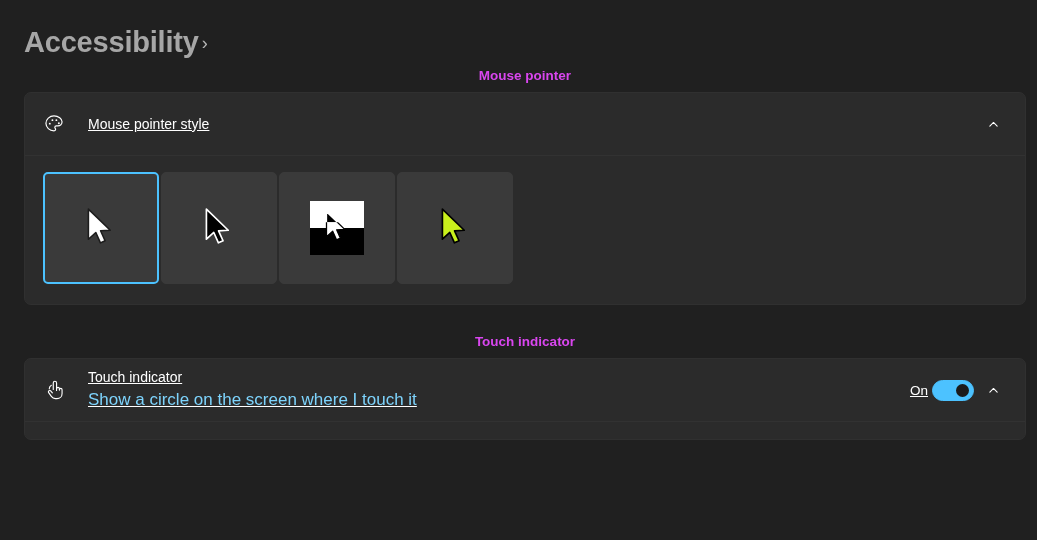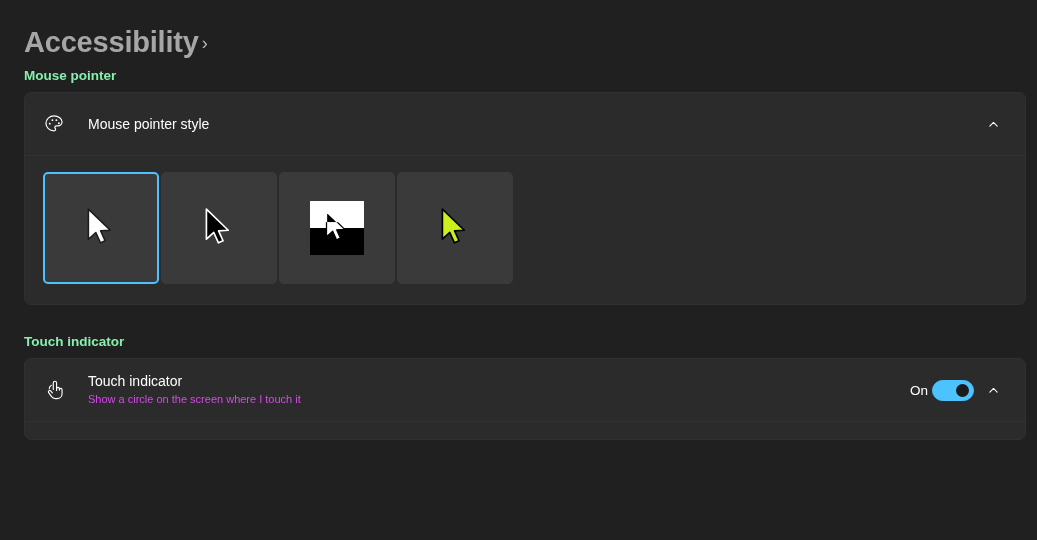--- a/index.html
+++ b/index.html
@@ -48,31 +48,33 @@
     font-size: 29px;
     font-weight: 600;
     color: #ffffff;
     letter-spacing: -0.2px;
   }
 
   
   .section-heading {
     font-size: 13.5px;
     font-weight: 700;
-    color: #86efac;
+    color: #d946ef;
     margin-bottom: 9px;
+    text-align: center;
   }
   .section-heading.touch { margin-top: 29px; }
 
   
   .card {
     background: #2b2b2b;
     border: 1px solid #303030;
     border-radius: 7px;
     width: 1002px;
+    text-decoration: underline;
   }
   .card + .card { margin-top: 11px; }
 
   .card-row {
     display: flex;
     align-items: center;
     min-height: 62px;
     padding: 0 17px 0 18px;
   }
 
@@ -88,22 +90,22 @@
     margin-left: 15px;
     flex: 1 1 auto;
     min-width: 0;
   }
   .row-title {
     font-size: 14px;
     color: #ffffff;
     line-height: 1.35;
   }
   .row-sub {
-    font-size: 11px;
-    color: #d946ef;
+    font-size: 17px;
+    color: #7dd3fc;
     line-height: 1.4;
     margin-top: 1px;
   }
   .row-right {
     display: flex;
     align-items: center;
     flex: 0 0 auto;
     gap: 4px;
   }
 

